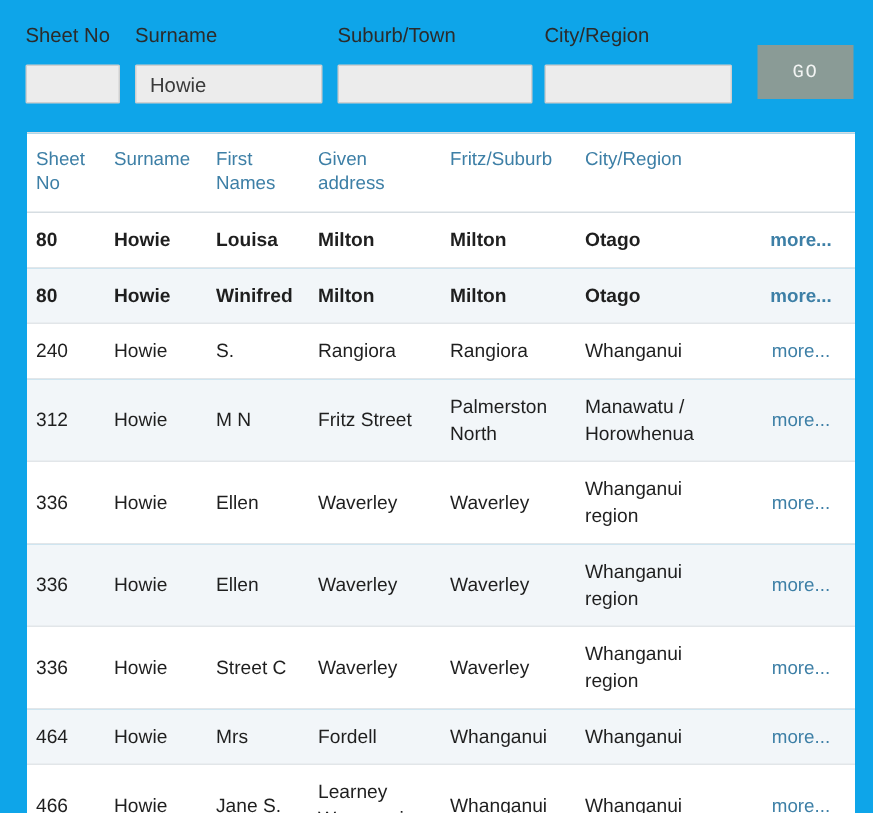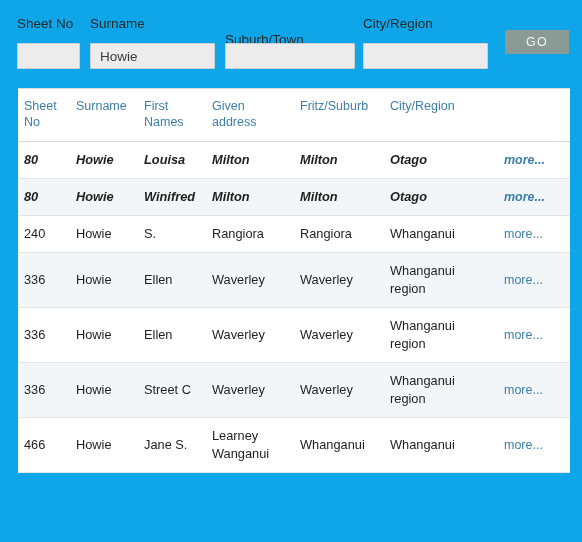--- a/index.html
+++ b/index.html
@@ -50,25 +50,25 @@
     padding: 0 9px;
     outline: none;
   }
   .text-input::placeholder { color: #8a8a8a; }
 
   .go-button {
     position: absolute;
     left: 505px;
     top: 30px;
     width: 64px;
-    height: 24px;
+    height: 36px;
     background: #8a9b96;
     border: none;
     color: #f2f4f3;
-    font-family: Liberation Sans, sans-serif;
+    font-family: Liberation Mono, monospace;
     font-size: 12.5px;
     letter-spacing: 1.2px;
     cursor: pointer;
   }
 
   
   .results-wrap {
     position: absolute;
     left: 18px;
     top: 88px;
@@ -105,49 +105,49 @@
 
   table.results tbody tr:nth-child(even) { background: #f2f6f9; }
   table.results tbody tr:nth-child(odd)  { background: #ffffff; }
 
   td.sheetno {
     color: #2e6f96;
     font-weight: normal;
     font-size: 13px;
   }
 
-  tr.bold-row td { font-weight: bold; font-style: italic; }
+  tr.bold-row td { font-weight: bold; }
 
   td.more a {
     color: #3d7fa6;
     font-size: 12.5px;
     text-decoration: none;
     cursor: pointer;
   }
-  td.more { text-align: left; }
+  td.more { text-align: center; }
 
   
   col.c-sheet   { width: 52px; }
   col.c-surname { width: 68px; }
   col.c-first   { width: 68px; }
   col.c-given   { width: 88px; }
   col.c-town    { width: 90px; }
   col.c-city    { width: 114px; }
   col.c-more    { width: 72px; }
 </style>
 </head>
 <body>
 
 <div id="page">
 
   <div class="search-form">
 
     <span class="field-label" style="left:17px; top:16px;">Sheet No</span>
     <span class="field-label" style="left:90px; top:16px;">Surname</span>
-    <span class="field-label" style="left:225px; top:32px;">Suburb/Town</span>
+    <span class="field-label" style="left:225px; top:16px;">Suburb/Town</span>
     <span class="field-label" style="left:363px; top:16px;">City/Region</span>
 
     <input class="text-input" type="text" style="left: 17px; top: 43px; width: 63px;" value="">
     <input class="text-input" type="text" style="left: 90px; top: 43px; width: 125px;" value="Howie">
     <input class="text-input" type="text" style="left: 225px; top: 43px; width: 130px;" value="">
     <input class="text-input" type="text" style="left: 363px; top: 43px; width: 125px;" value="">
 
     <button class="go-button">GO</button>
   </div>
 
@@ -195,20 +195,29 @@
           <tr>
             <td class="sheetno">240</td>
             <td>Howie</td>
             <td>S.</td>
             <td>Rangiora</td>
             <td>Rangiora</td>
             <td>Whanganui</td>
             <td class="more"><a>more...</a></td>
           </tr>
           <tr>
+            <td class="sheetno">312</td>
+            <td>Howie</td>
+            <td>M N</td>
+            <td>Fritz Street</td>
+            <td>Palmerston North</td>
+            <td>Manawatu / Horowhenua</td>
+            <td class="more"><a>more...</a></td>
+          </tr>
+          <tr>
             <td class="sheetno">336</td>
             <td>Howie</td>
             <td>Ellen</td>
             <td>Waverley</td>
             <td>Waverley</td>
             <td>Whanganui region</td>
             <td class="more"><a>more...</a></td>
           </tr>
           <tr>
             <td class="sheetno">336</td>
@@ -219,20 +228,29 @@
             <td>Whanganui region</td>
             <td class="more"><a>more...</a></td>
           </tr>
           <tr>
             <td class="sheetno">336</td>
             <td>Howie</td>
             <td>Street C</td>
             <td>Waverley</td>
             <td>Waverley</td>
             <td>Whanganui region</td>
+            <td class="more"><a>more...</a></td>
+          </tr>
+          <tr>
+            <td class="sheetno">464</td>
+            <td>Howie</td>
+            <td>Mrs</td>
+            <td>Fordell</td>
+            <td>Whanganui</td>
+            <td>Whanganui</td>
             <td class="more"><a>more...</a></td>
           </tr>
           <tr>
             <td class="sheetno">466</td>
             <td>Howie</td>
             <td>Jane S.</td>
             <td>Learney Wanganui</td>
             <td>Whanganui</td>
             <td>Whanganui</td>
             <td class="more"><a>more...</a></td>

